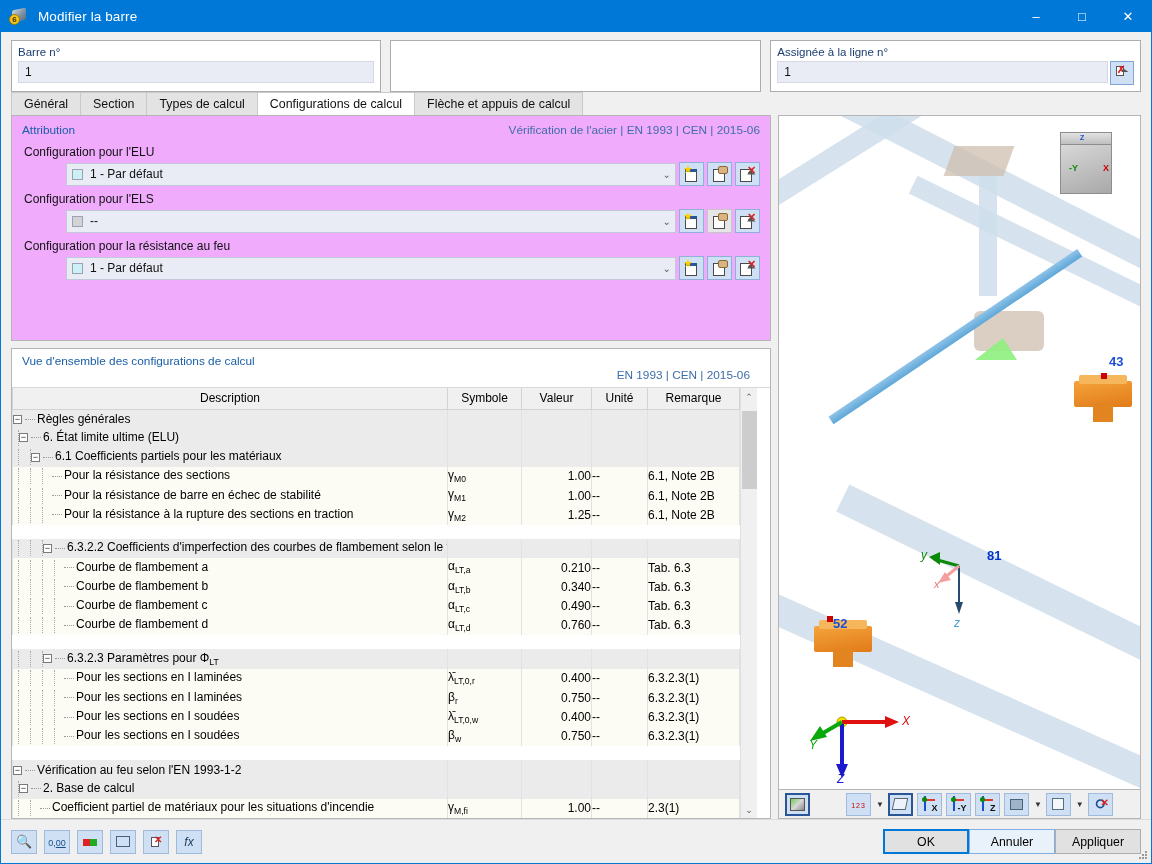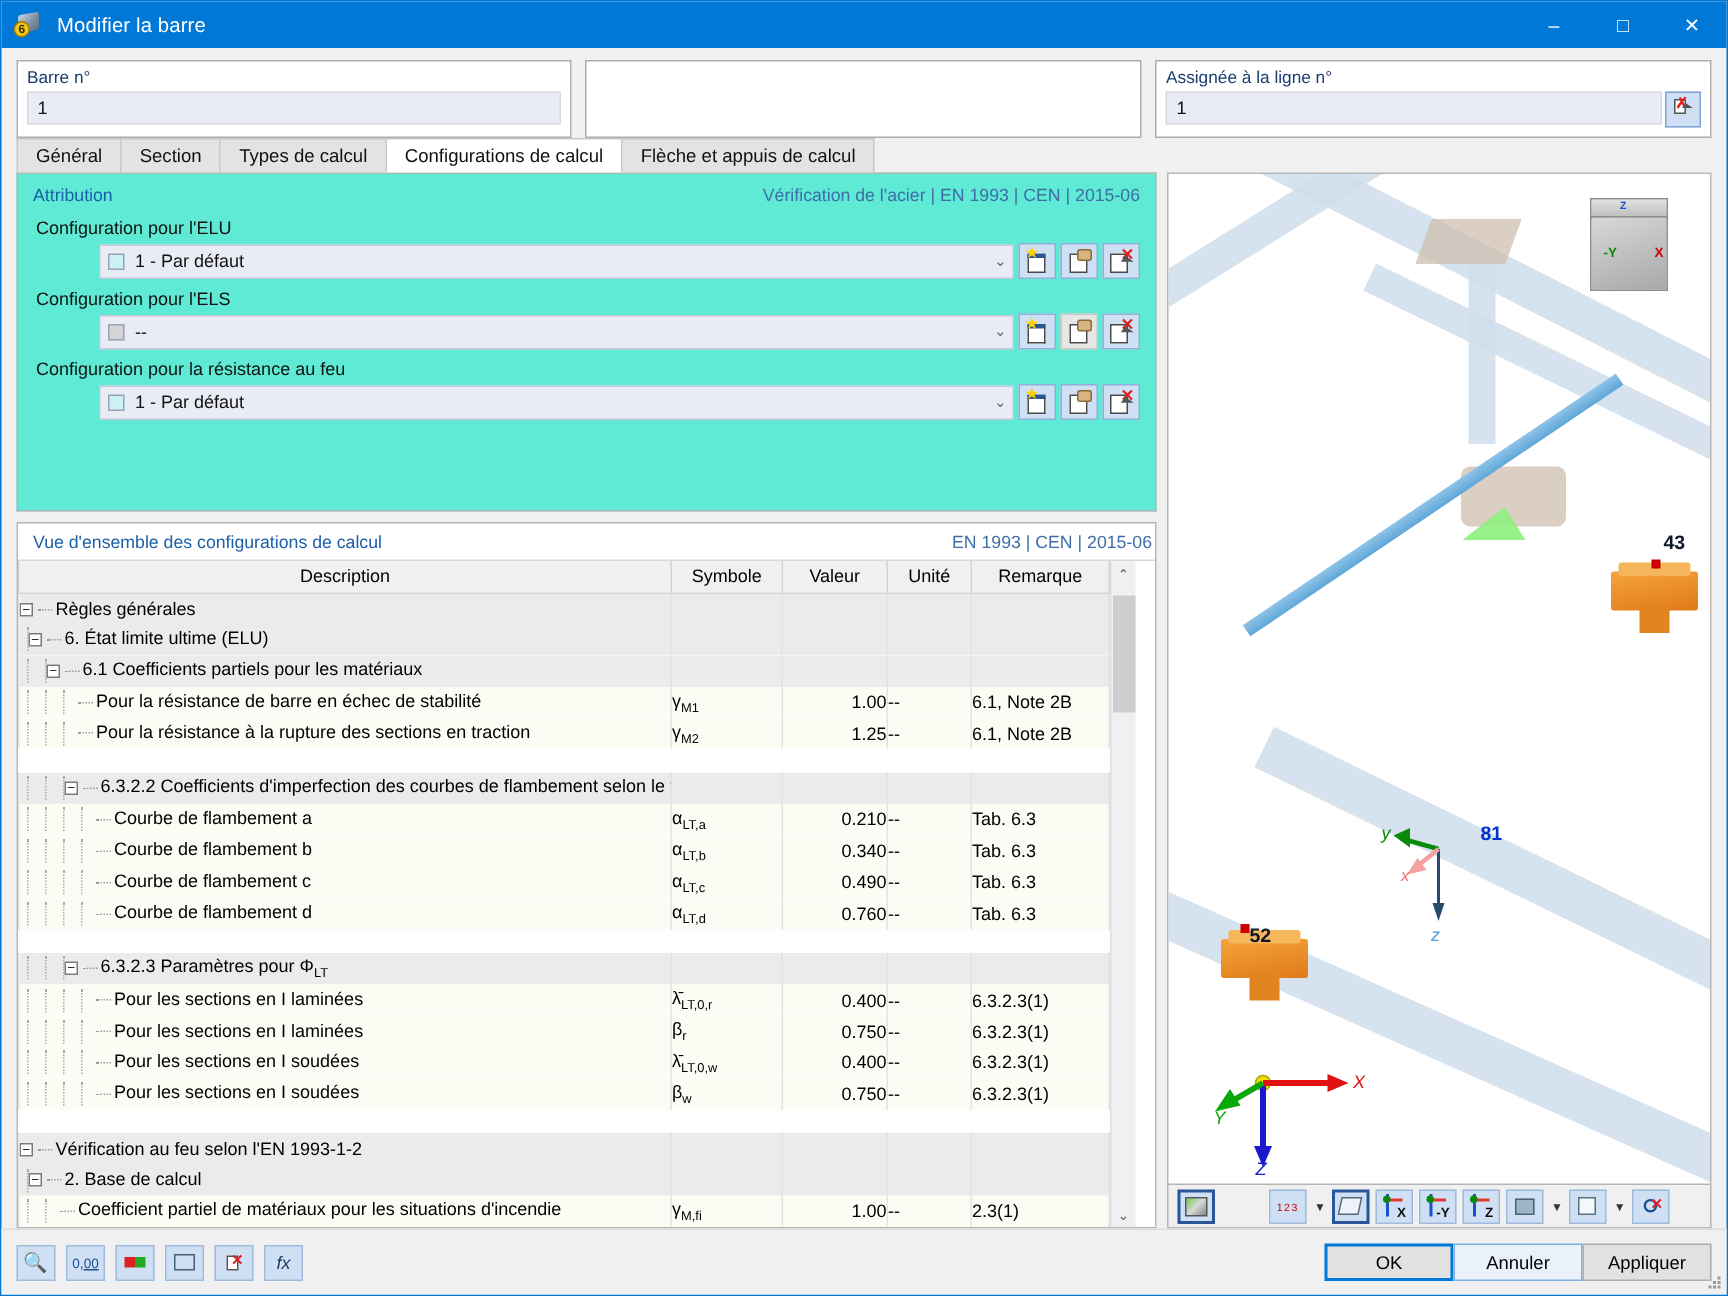--- a/index.html
+++ b/index.html
@@ -49,21 +49,21 @@
          background: #e3e3e3; border: 1px solid #c9c9c9; border-bottom: none; color: #111;
          margin-right: -1px; }
   .tab.active { background: #fff; border-color: #c9c9c9; position: relative; top: 0; margin-top: 13px; }
 
   
   #body { flex: 1 1 auto; display: flex; padding: 0 10px 0 10px; gap: 7px; min-height: 0; }
   #left { width: 760px; display: flex; flex-direction: column; min-height: 0; }
   #right { flex: 1 1 auto; display: flex; flex-direction: column; min-height: 0; }
 
   
-  #attribution { background: #5eead4; border: 1px solid #b5b5b5; padding: 7px 10px 10px 10px;
+  #attribution { background: #f0abfc; border: 1px solid #b5b5b5; padding: 7px 10px 10px 10px;
                  flex: 0 0 auto; }
   .grp-head { display: flex; align-items: baseline; font-size: 11.8px; color: #1a5fa8;
               margin-bottom: 8px; }
   .grp-head .r { margin-left: auto; color: #3f6da8; }
   .fieldlabel { font-size: 12px; color: #111; margin: 6px 0 3px 2px; }
   .cfgrow { display: flex; align-items: center; gap: 3px; padding-left: 44px; }
   .combo { flex: 1 1 auto; height: 23px; background: #e9ecf5; border: 1px solid #c3c8d8;
            display: flex; align-items: center; padding: 0 4px 0 5px; }
   .combo .swatch { width: 11px; height: 11px; border: 1px solid #9aa3b3; margin-right: 7px;
                    flex: 0 0 auto; }
@@ -83,21 +83,21 @@
           line-height: 10px; }
   .arrow { position: absolute; left: 12px; top: 9px; width: 0; height: 0;
            border-left: 7px solid #555; border-bottom: 5px solid transparent;
            transform: rotate(35deg); }
   #attr-spacer { height: 50px; }
 
   
   #overview { margin-top: 7px; background: #fff; border: 1px solid #b5b5b5;
               display: flex; flex-direction: column; flex: 1 1 auto; min-height: 0; }
   #ov-head { display: flex; align-items: baseline; font-size: 11.8px; color: #1a5fa8;
-             padding: 5px 2px 5px 10px; }
+             padding: 5px 20px 5px 10px; flex-direction: column; }
   #ov-head .r { margin-left: auto; color: #3f6da8; }
   #tablewrap { flex: 1 1 auto; display: flex; min-height: 0; border-top: 1px solid #d8d8d8; }
   table.grid { border-collapse: collapse; width: 727px; table-layout: fixed; }
   table.grid th { background: #f0f0f0; border: 1px solid #d3d3d3; border-top: none;
                   font-weight: normal; font-size: 12px; height: 21px; color: #000; }
   table.grid td { border-left: 1px solid #e2e2e2; border-right: 1px solid #e2e2e2;
                   font-size: 12px; height: 16.3px; padding: 0; color: #000;
                   overflow: hidden; white-space: nowrap; }
   col.c-desc { width: 435px; } col.c-sym { width: 74px; } col.c-val { width: 70px; }
   col.c-uni { width: 56px; } col.c-rem { width: 92px; }
@@ -129,21 +129,21 @@
   #viewport { flex: 1 1 auto; border: 1px solid #b5b5b5; background: #fff;
               position: relative; overflow: hidden; min-height: 0; }
   #scene { position: absolute; inset: 0; }
   .slab { position: absolute; background: #cfdeeb; opacity: .85; }
   .memb { position: absolute; background: linear-gradient(180deg,#8fc3e8,#5ea7d8); }
   .supp { position: absolute; background: linear-gradient(170deg,#f5a33c,#e07b18); border-radius: 2px; }
   .supp .cap { position: absolute; left: 8%; top: -6px; width: 84%; height: 9px;
                background: #f6b65c; border-radius: 2px; }
   .supp .stem { position: absolute; left: 32%; bottom: -15px; width: 36%; height: 18px;
                 background: #e2841f; }
-  .nodelbl { position: absolute; color: #0f172a; font-weight: bold; font-size: 13px; }
+  .nodelbl { position: absolute; color: #1d4ed8; font-weight: bold; font-size: 13px; }
   .nodesq { position: absolute; width: 6px; height: 6px; background: #cc0000; }
   .memblbl { position: absolute; color: #0033cc; font-weight: bold; font-size: 13px; }
   .ghost { position: absolute; background: #cdbfae; opacity: .75; }
   .greentri { position: absolute; width: 0; height: 0; border-left: 28px solid transparent;
               border-right: 14px solid transparent; border-bottom: 22px solid #8ef07f; opacity: .9; }
   #viewcube { position: absolute; right: 22px; top: 14px; width: 64px; height: 64px; }
   #viewcube .face { position: absolute; background: #b9b9b9; border: 1px solid #8d8d8d; }
   #viewcube .f-front { left: 6px; top: 14px; width: 52px; height: 50px;
                        background: linear-gradient(160deg,#d8d8d8,#a8a8a8); }
   #viewcube .f-top { left: 6px; top: 2px; width: 52px; height: 14px;
@@ -329,20 +329,27 @@
                   <td class="rem"></td>
                 </tr>
                 <tr class="grp lvl2">
                   <td class="desc"><span class="treeline" style="margin-left:5px;"></span><span class="treeline" style="margin-left:11px;"></span><span class="expander">−</span><span class="dashlead"></span><span>6.1 Coefficients partiels pour les matériaux</span></td>
                   <td class="sym"></td>
                   <td class="val"></td>
                   <td class="uni"></td>
                   <td class="rem"></td>
                 </tr>
                 <tr class="leaf">
+                  <td class="desc"><span class="treeline" style="margin-left:5px;"></span><span class="treeline" style="margin-left:11px;"></span><span class="treeline" style="margin-left:11px;"></span><span class="dashlead" style="margin-left:9px;"></span><span>Pour la résistance des sections</span></td>
+                  <td class="sym">γ<sub>M0</sub></td>
+                  <td class="val">1.00</td>
+                  <td class="uni">--</td>
+                  <td class="rem">6.1, Note 2B</td>
+                </tr>
+                <tr class="leaf">
                   <td class="desc"><span class="treeline" style="margin-left:5px;"></span><span class="treeline" style="margin-left:11px;"></span><span class="treeline" style="margin-left:11px;"></span><span class="dashlead" style="margin-left:9px;"></span><span>Pour la résistance de barre en échec de stabilité</span></td>
                   <td class="sym">γ<sub>M1</sub></td>
                   <td class="val">1.00</td>
                   <td class="uni">--</td>
                   <td class="rem">6.1, Note 2B</td>
                 </tr>
                 <tr class="leaf">
                   <td class="desc"><span class="treeline" style="margin-left:5px;"></span><span class="treeline" style="margin-left:11px;"></span><span class="treeline" style="margin-left:11px;"></span><span class="dashlead" style="margin-left:9px;"></span><span>Pour la résistance à la rupture des sections en traction</span></td>
                   <td class="sym">γ<sub>M2</sub></td>
                   <td class="val">1.25</td>

